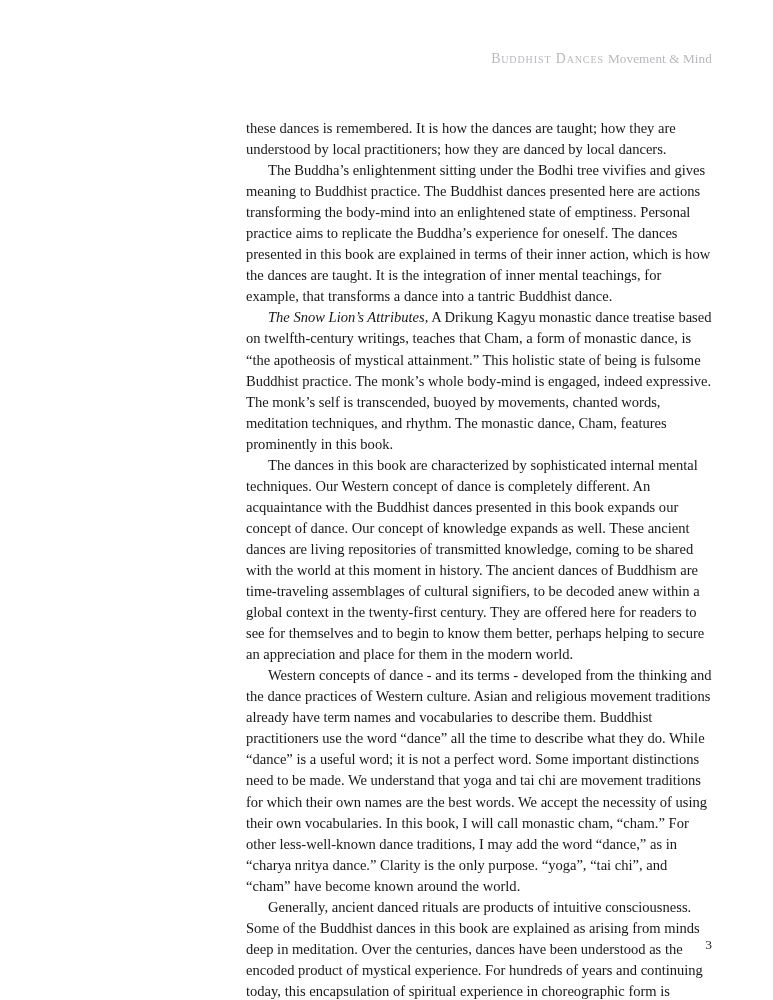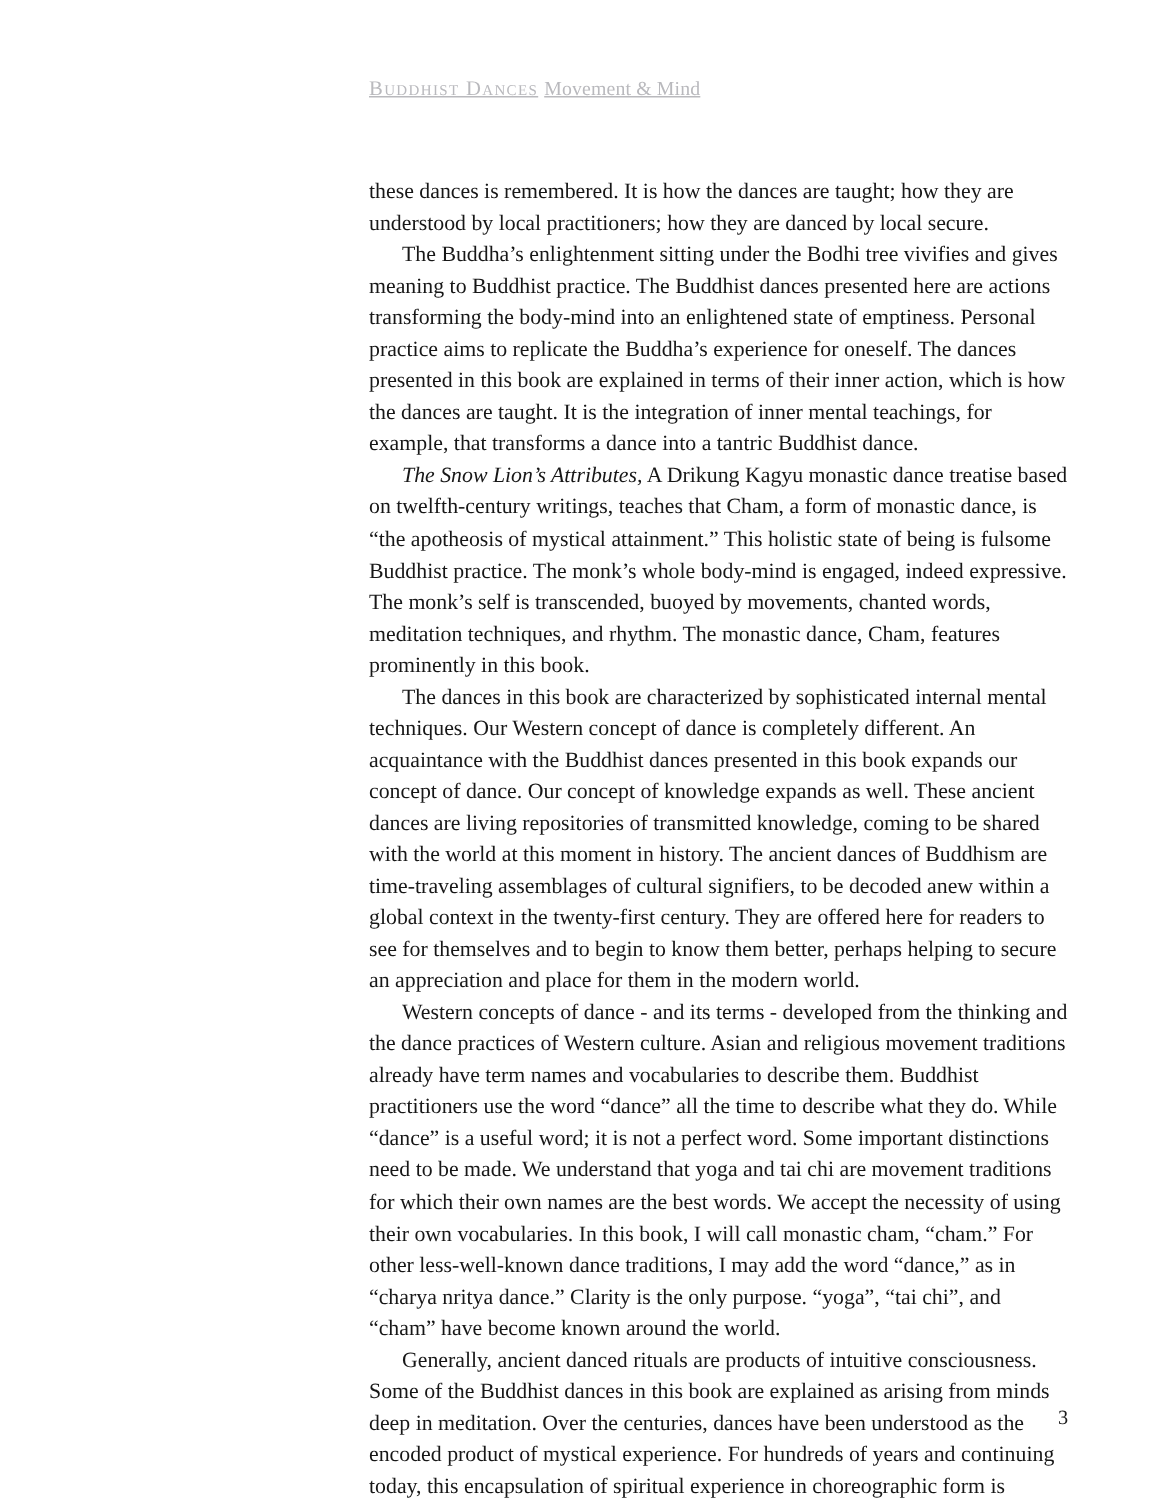--- a/index.html
+++ b/index.html
@@ -20,26 +20,26 @@
     inset: 0;
     background: #ffffff;
   }
 
   
   .running-head {
     position: absolute;
     top: 52px;
     left: 246px;
     width: 466px;
+    text-align: right;
     color: #b9b9bd;
     font-size: 13.2px;
     line-height: 1;
     white-space: nowrap;
     letter-spacing: 0.1px;
-    text-decoration: underline;
   }
   .rh-title {
     font-variant: small-caps;
     letter-spacing: 0.9px;
     font-size: 13.8px;
   }
   .rh-sub {
     font-size: 13.2px;
     letter-spacing: 0.1px;
     margin-left: 4px;
@@ -83,21 +83,21 @@
 <body>
 
 <div class="page">
 
   <div class="running-head">
     <span class="rh-title">Buddhist Dances</span><span class="rh-sub">Movement &amp; Mind</span>
   </div>
 
   <div class="textblock">
 
-    <p class="no-indent"><span>these dances is remembered. It is how the dances are taught; how they are understood by local practitioners; how they are danced by local secure.</span></p>
+    <p class="no-indent"><span>these dances is remembered. It is how the dances are taught; how they are understood by local practitioners; how they are danced by local dancers.</span></p>
 
     <p><span>The Buddha’s enlightenment sitting under the Bodhi tree vivifies and gives meaning to Buddhist practice.  The Buddhist dances presented here are actions transforming the body-mind into an enlightened state of emptiness. Personal practice aims to replicate the Buddha’s experience for oneself. The dances presented in this book are explained in terms of their inner action, which is how the dances are taught. It is the integration of inner mental teachings, for example, that transforms a dance into a tantric Buddhist dance.</span></p>
 
     <p><i>The Snow Lion’s Attributes,</i><span> A Drikung Kagyu monastic dance treatise based on twelfth-century writings, teaches that Cham, a form of monastic dance, is “the apotheosis of mystical attainment.” This holistic state of being is fulsome Buddhist practice. The monk’s whole body-mind is engaged, indeed expressive. The monk’s self is transcended, buoyed by movements, chanted words, meditation techniques, and rhythm.  The monastic dance, Cham, features prominently in this book.</span></p>
 
     <p><span>The dances in this book are characterized by sophisticated internal mental techniques. Our Western concept of dance is completely different.  An acquaintance with the Buddhist dances presented in this book expands our concept of dance.  Our concept of knowledge expands as well. These ancient dances are living repositories of transmitted knowledge, coming to be shared with the world at this moment in history. The ancient dances of Buddhism are time-traveling assemblages of cultural signifiers, to be decoded anew within a global context in the twenty-first century.  They are offered here for readers to see for themselves and to begin to know them better, perhaps helping to secure an appreciation and place for them in the modern world.</span></p>
 
     <p><span>Western concepts of dance - and its terms - developed from the thinking and the dance practices of Western culture. Asian and religious movement traditions already have term names and vocabularies to describe them.  Buddhist practitioners use the word “dance” all the time to describe what they do. While “dance” is a useful word; it is not a perfect word. Some important distinctions need to be made. We understand that yoga and tai chi are movement traditions for which their own names are the best words.  We accept the necessity of using their own vocabularies.  In this book, I will call monastic cham, “cham.” For other less-well-known dance traditions, I may add the word “dance,” as in “charya nritya dance.” Clarity is the only purpose.  “yoga”, “tai chi”, and “cham” have become known around the world.</span></p>
 
     <p><span>Generally, ancient danced rituals are products of intuitive consciousness. Some of the Buddhist dances in this book are explained as arising from minds deep in meditation. Over the centuries, dances have been understood as the encoded product of mystical experience. For hundreds of years and continuing today, this encapsulation of spiritual experience in choreographic form is traditional across the Vajrayana Buddhist landscape.  There are many examples. It is unknown in the West.</span></p>

